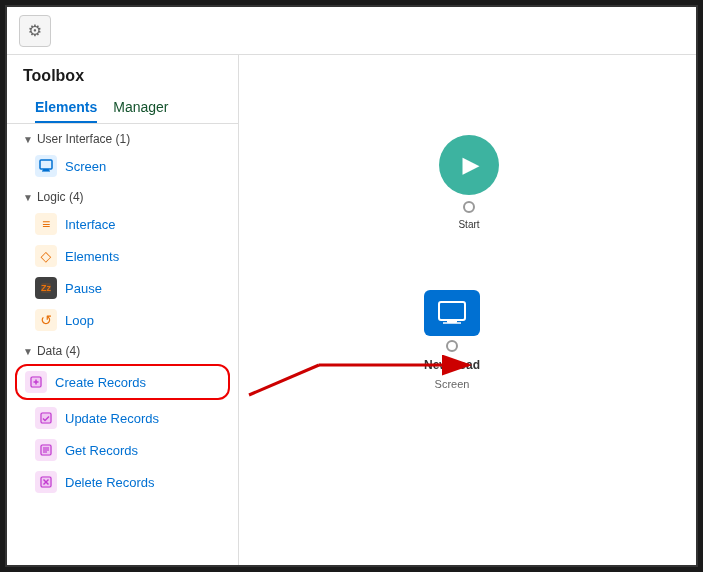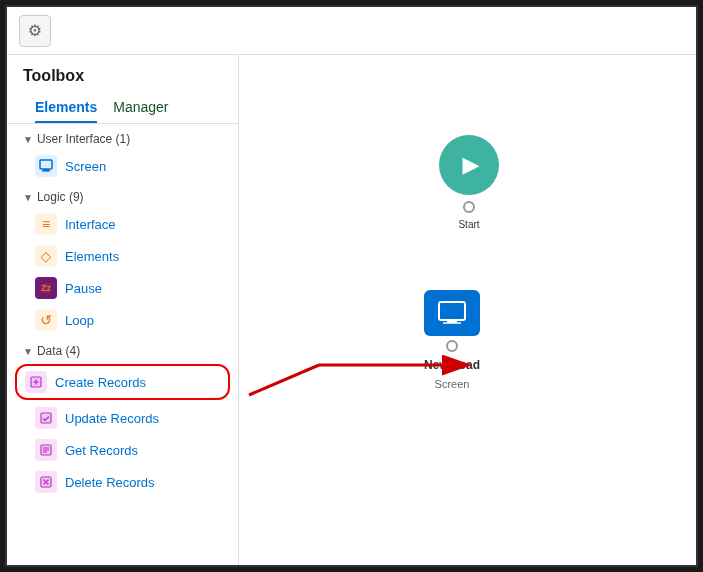--- a/index.html
+++ b/index.html
@@ -212,32 +212,32 @@
             <rect x="1" y="1" width="12" height="9" rx="1" stroke="#0070d2" stroke-width="1.5" fill="none"></rect>
             <rect x="4" y="10" width="6" height="2" rx="0.5" fill="#0070d2"></rect>
             <line x1="3" y1="12" x2="11" y2="12" stroke="#0070d2" stroke-width="1.2"></line>
           </svg>
         </div>
         <span>Screen</span>
       </div>
 
       <div class="section-header">
         <span class="chevron">▼</span>
-        <span>Logic (9)</span>
+        <span>Logic (4)</span>
       </div>
       <div class="toolbox-item">
         <div class="item-icon" style="background:#fff3e0; color:#e8720c; font-size:14px; font-weight:bold;">≡</div>
         <span>Interface</span>
       </div>
       <div class="toolbox-item">
         <div class="item-icon" style="background:#fff3e0; color:#e8720c; font-size:14px;">◇</div>
         <span>Elements</span>
       </div>
       <div class="toolbox-item">
-        <div class="item-icon" style="background:#701a75; color:#e8720c; font-size:13px; font-weight:bold;">
+        <div class="item-icon" style="background:#404040; color:#e8720c; font-size:13px; font-weight:bold;">
           <svg width="12" height="12" viewBox="0 0 12 12">
             <rect x="1" y="1" width="10" height="10" rx="2" fill="#e8720c" opacity="0.15"></rect>
             <text x="6" y="9" text-anchor="middle" font-size="9" fill="#e8720c">Zz</text>
           </svg>
         </div>
         <span>Pause</span>
       </div>
       <div class="toolbox-item">
         <div class="item-icon" style="background:#fff3e0; color:#e8720c; font-size:14px;">↺</div>
         <span>Loop</span>

